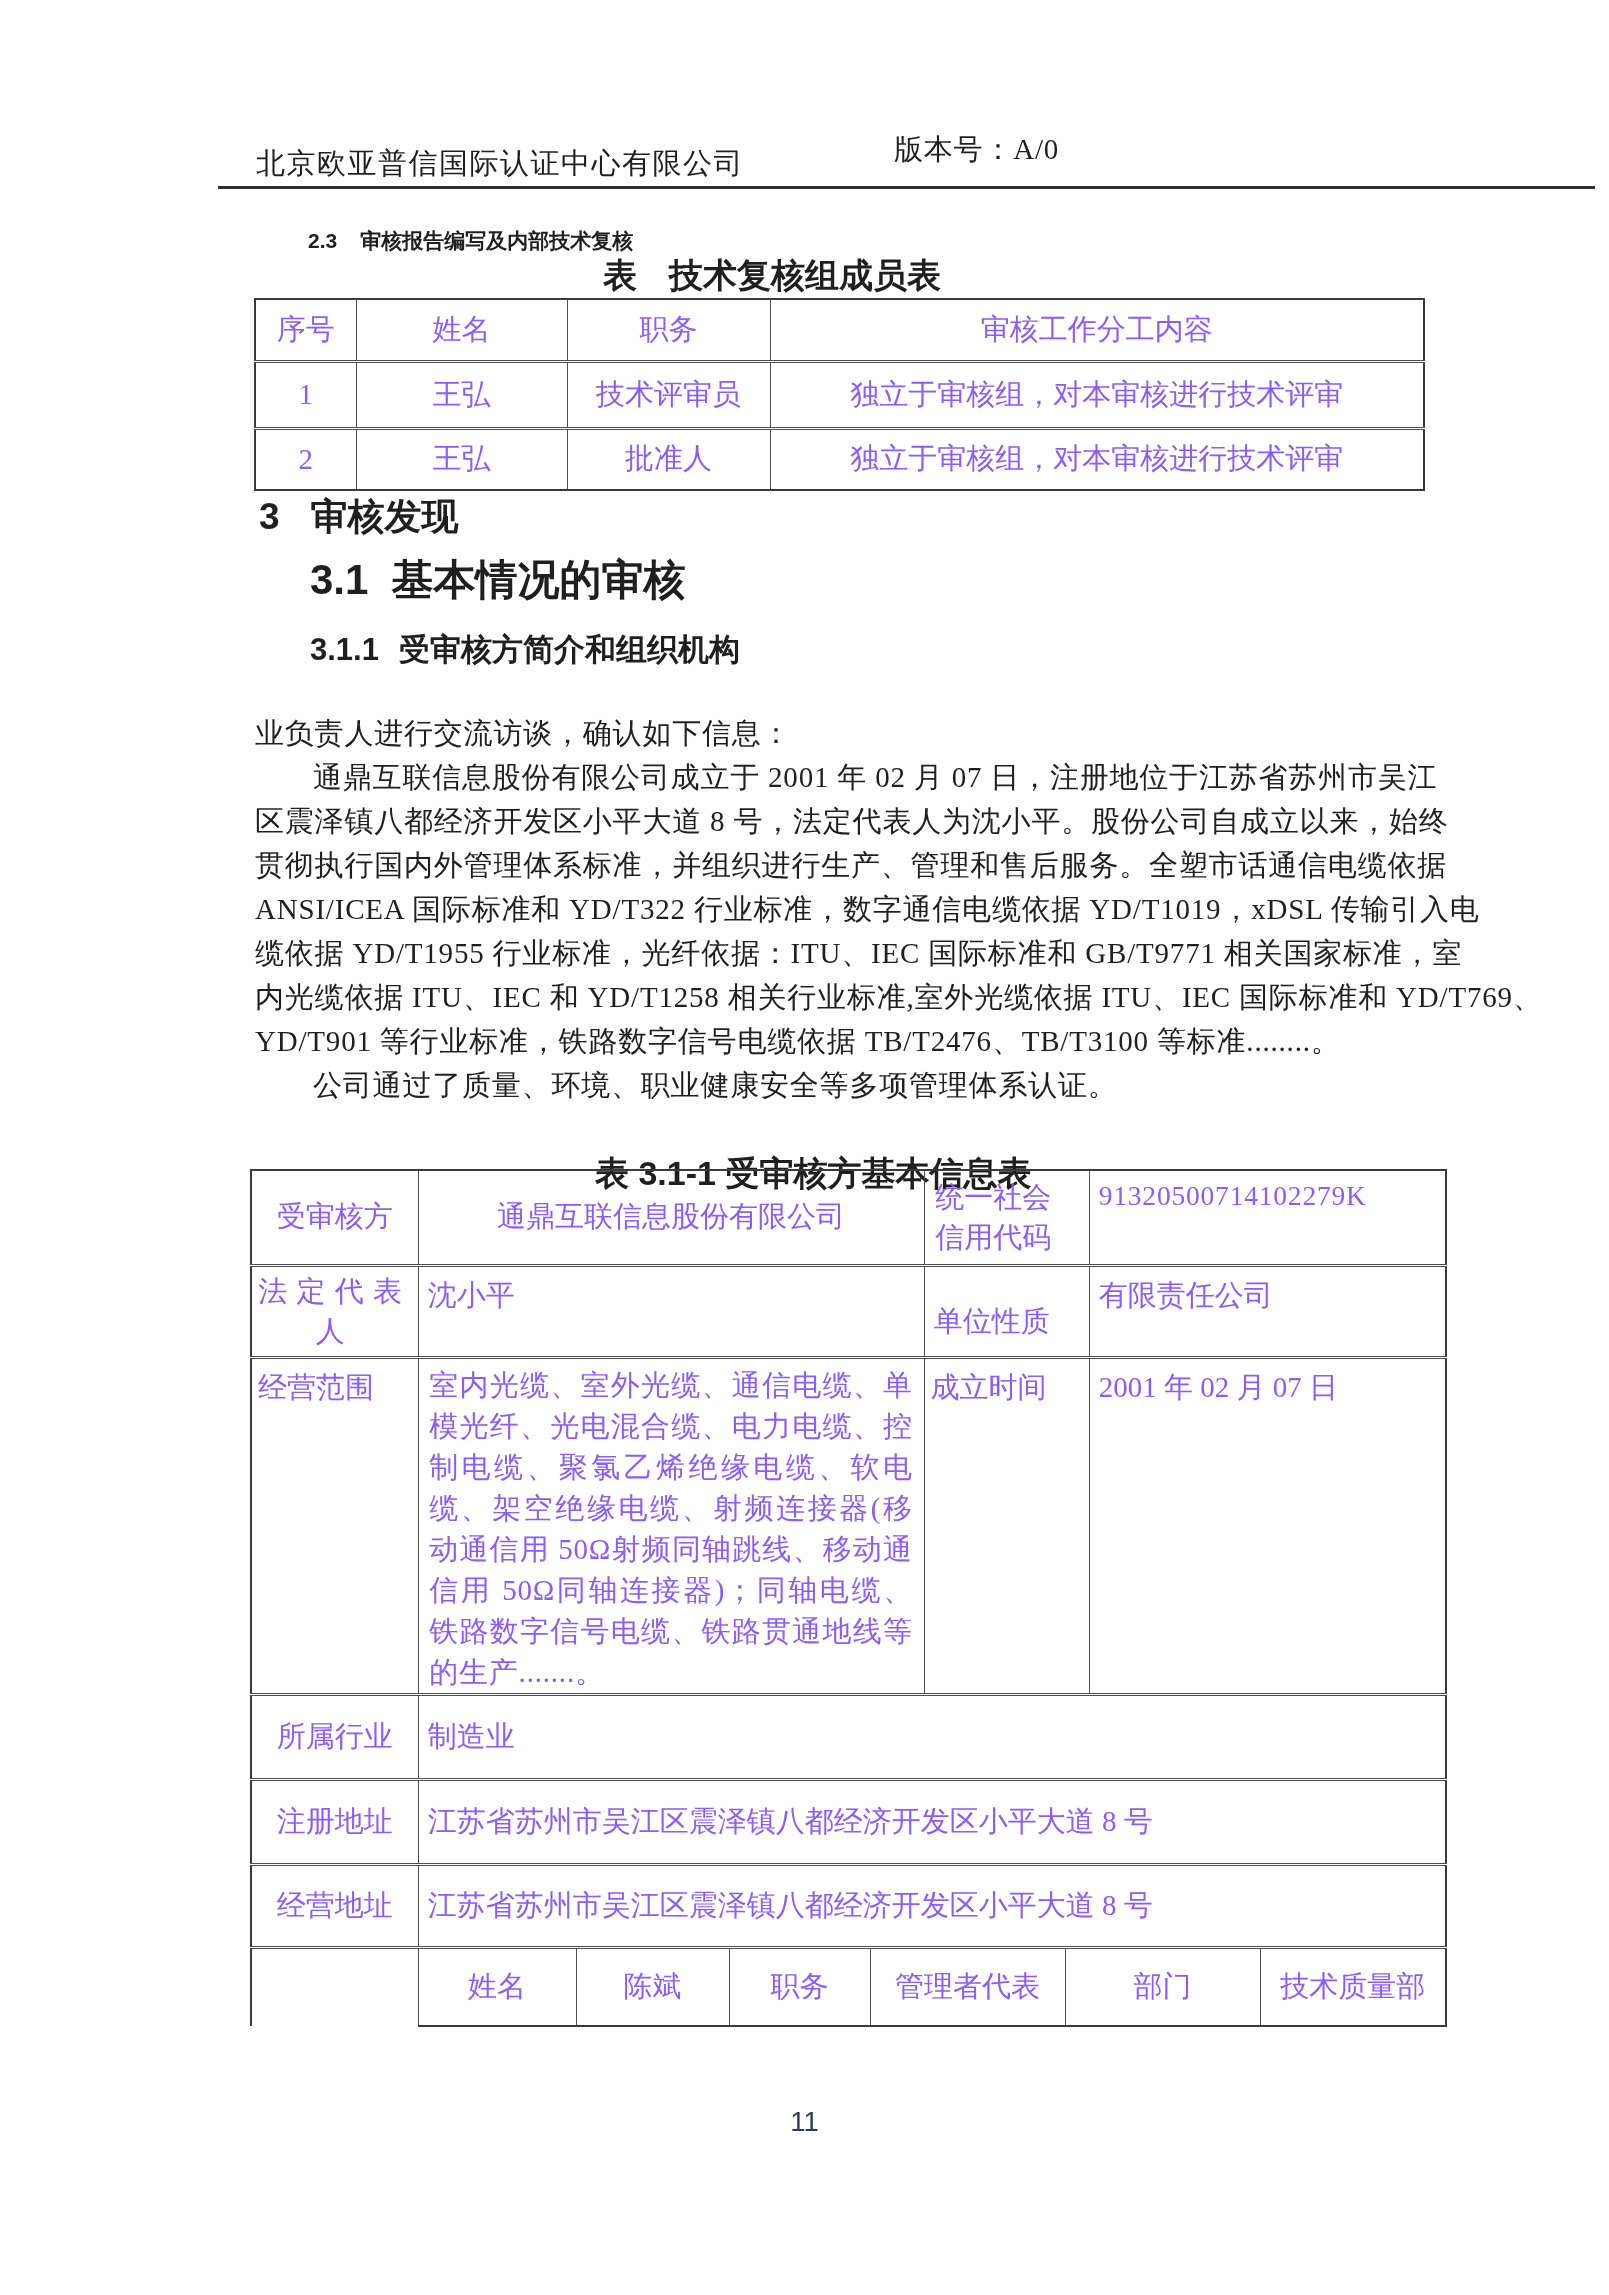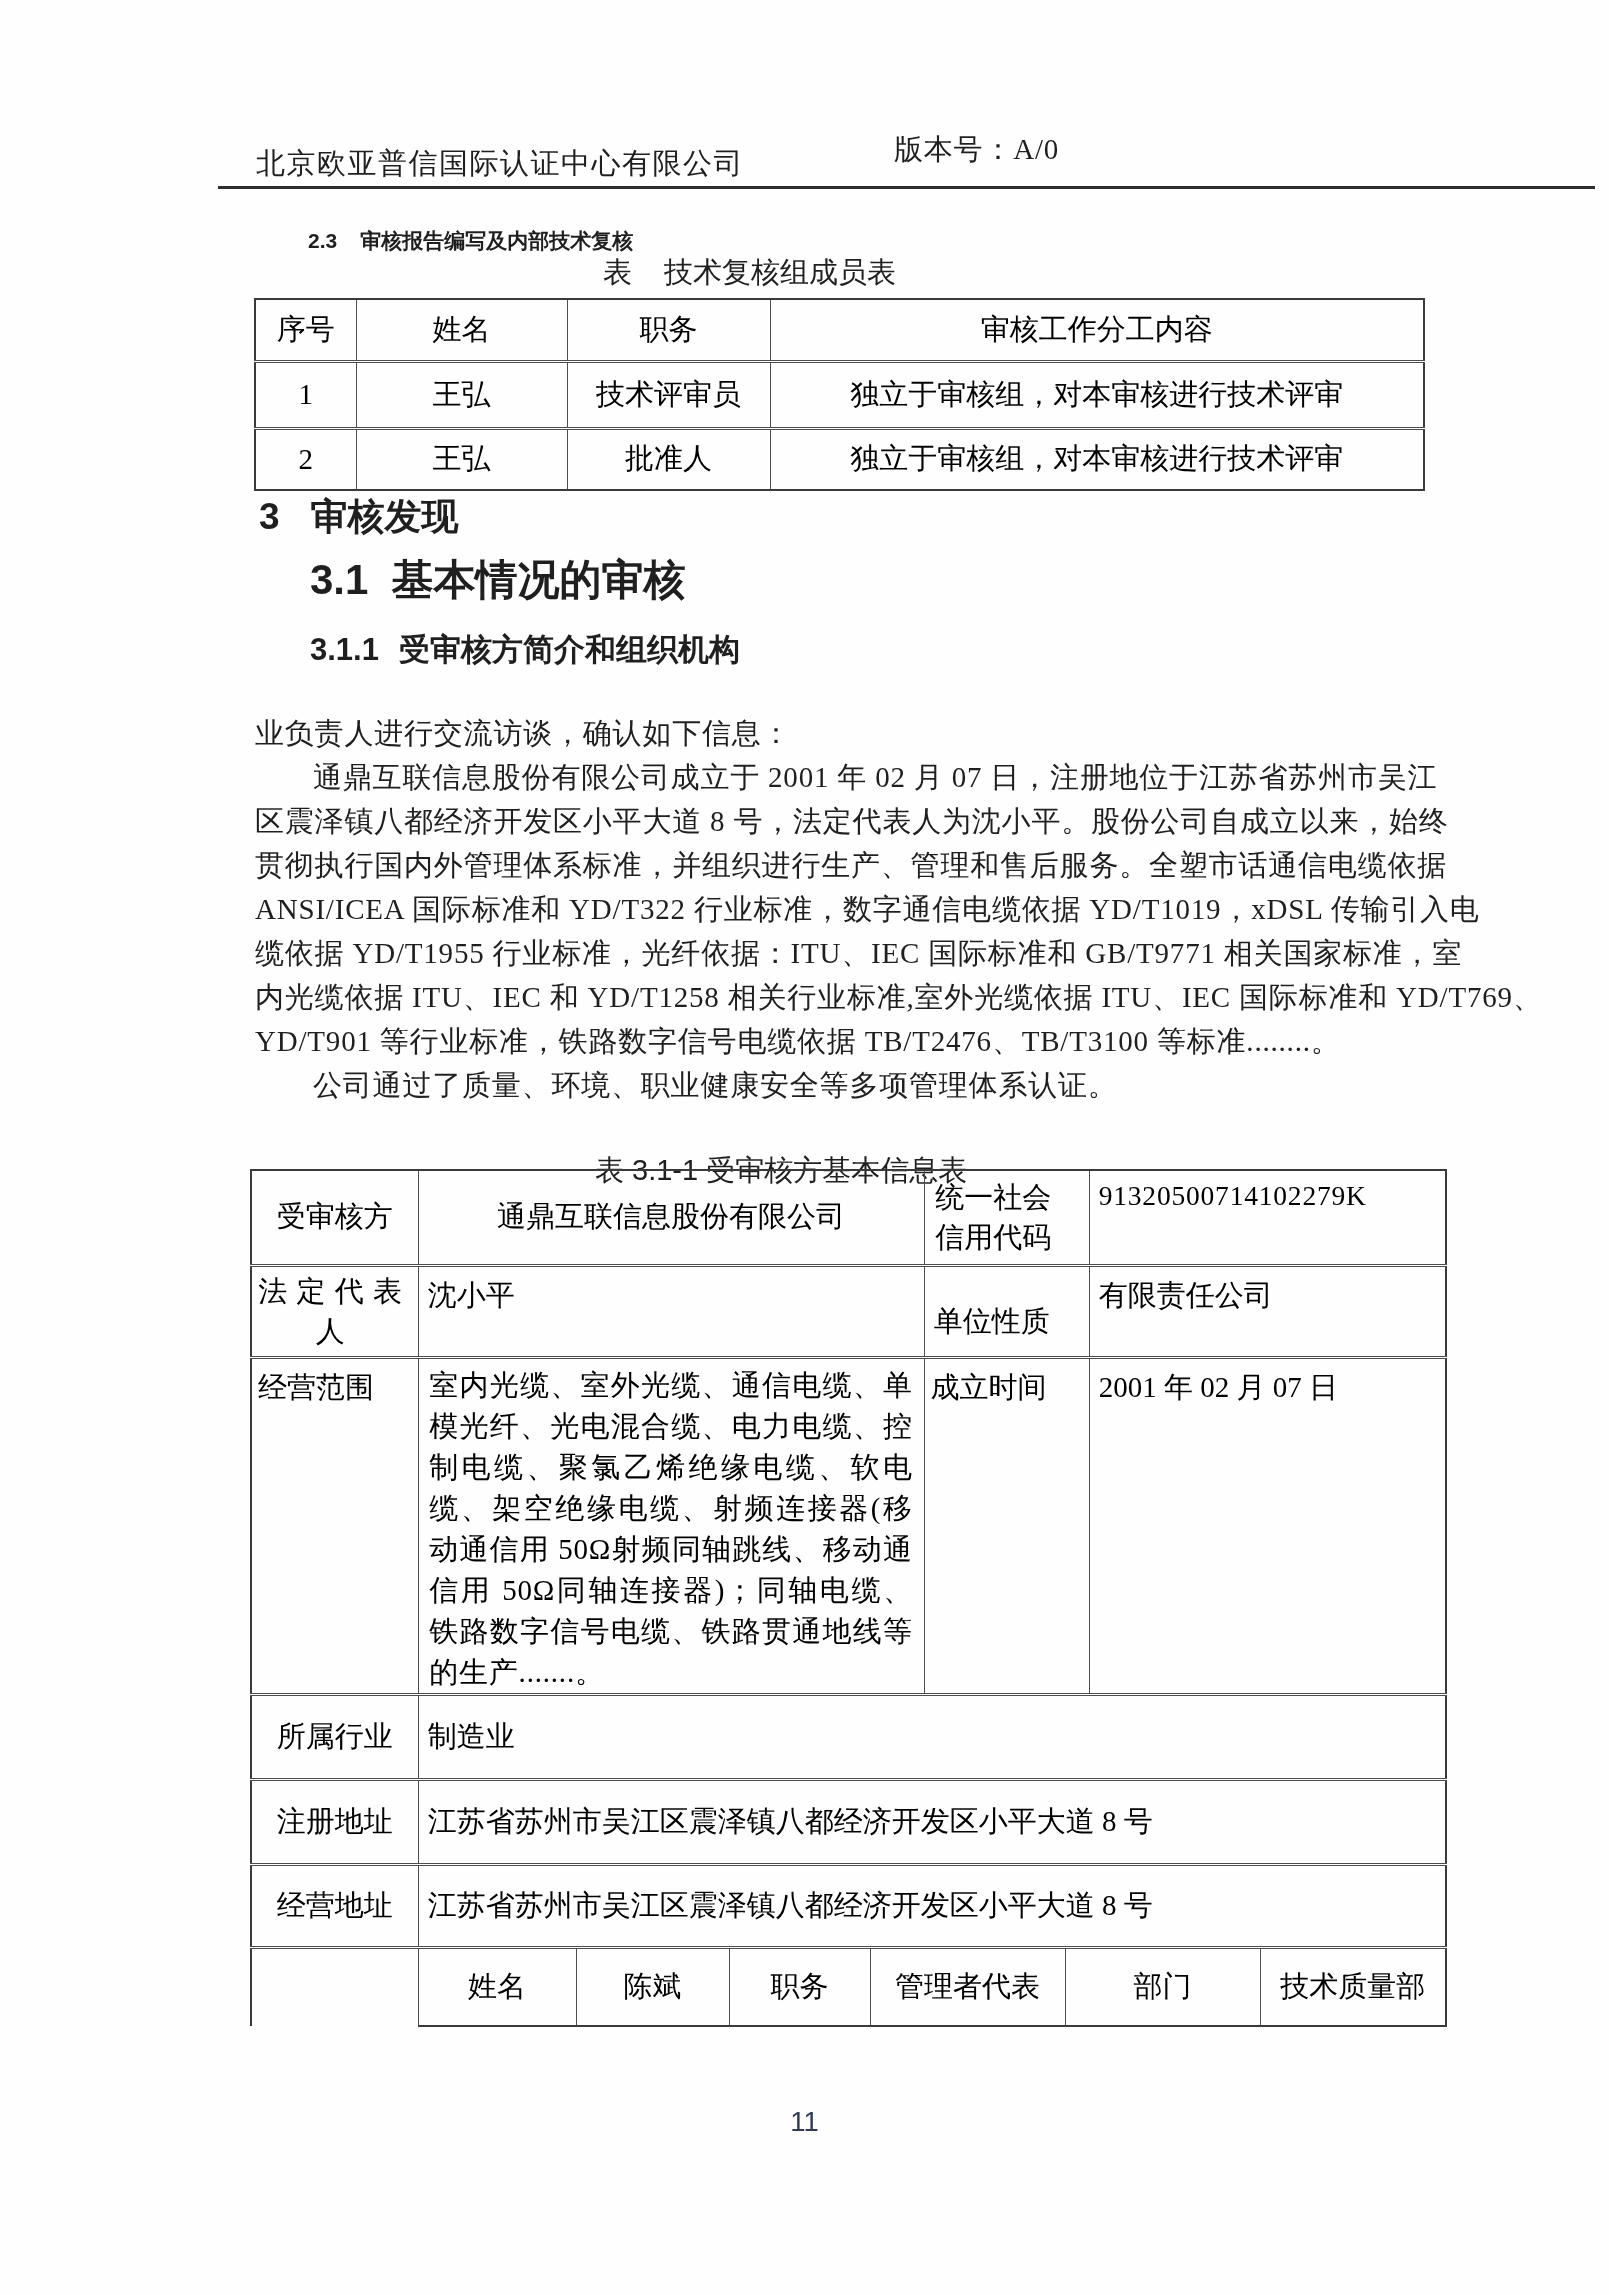--- a/index.html
+++ b/index.html
@@ -21,27 +21,27 @@
   
   .heading { position:absolute; font-family:"Liberation Sans","DejaVu Sans",sans-serif; font-weight:bold; white-space:nowrap; }
   .h23  { left:308px; top:195px;  font-size:21px;margin-top:32px; }
   .h3   { left:259px; top:492px;  font-size:37px; }
   .h31  { left:310px; top:552px;  font-size:42px; }
   .h311 { left:310px; top:629px;  font-size:31px; }
   .h23 .t, .h31 .t { margin-left:23px; }
   .h311 .t { margin-left:20px; }
   .h3 .t { margin-left:31px; }
 
-  .caption { position:absolute; font-family:"Liberation Sans","DejaVu Sans",sans-serif; font-weight:normal; font-size:29px; white-space:nowrap; }
+  .caption { position:absolute; font-family:"Liberation Sans","DejaVu Sans",sans-serif; font-weight:bold; font-size:34px; white-space:nowrap; }
   .cap1 { left:603px; top:253px; }
   .cap2 { left:595px; top:1151px; }
   .cap1 .gap { display:inline-block; width:32px; }
 
   
-  table { border-collapse:collapse; table-layout:fixed; font-size:29px; color:#000000; }
+  table { border-collapse:collapse; table-layout:fixed; font-size:29px; color:#8b5cf6; }
   td { overflow:hidden; }
 
   
   .t1 { position:absolute; left:254px; top:298px; width:1169px; }
   .t1 td {
     border:1.5px solid #4d4d4d;
     text-align:center; vertical-align:middle;
     padding:0 4.6px;
   }
   .t1 tr + tr td { border-top:3.1px double #4d4d4d; }

